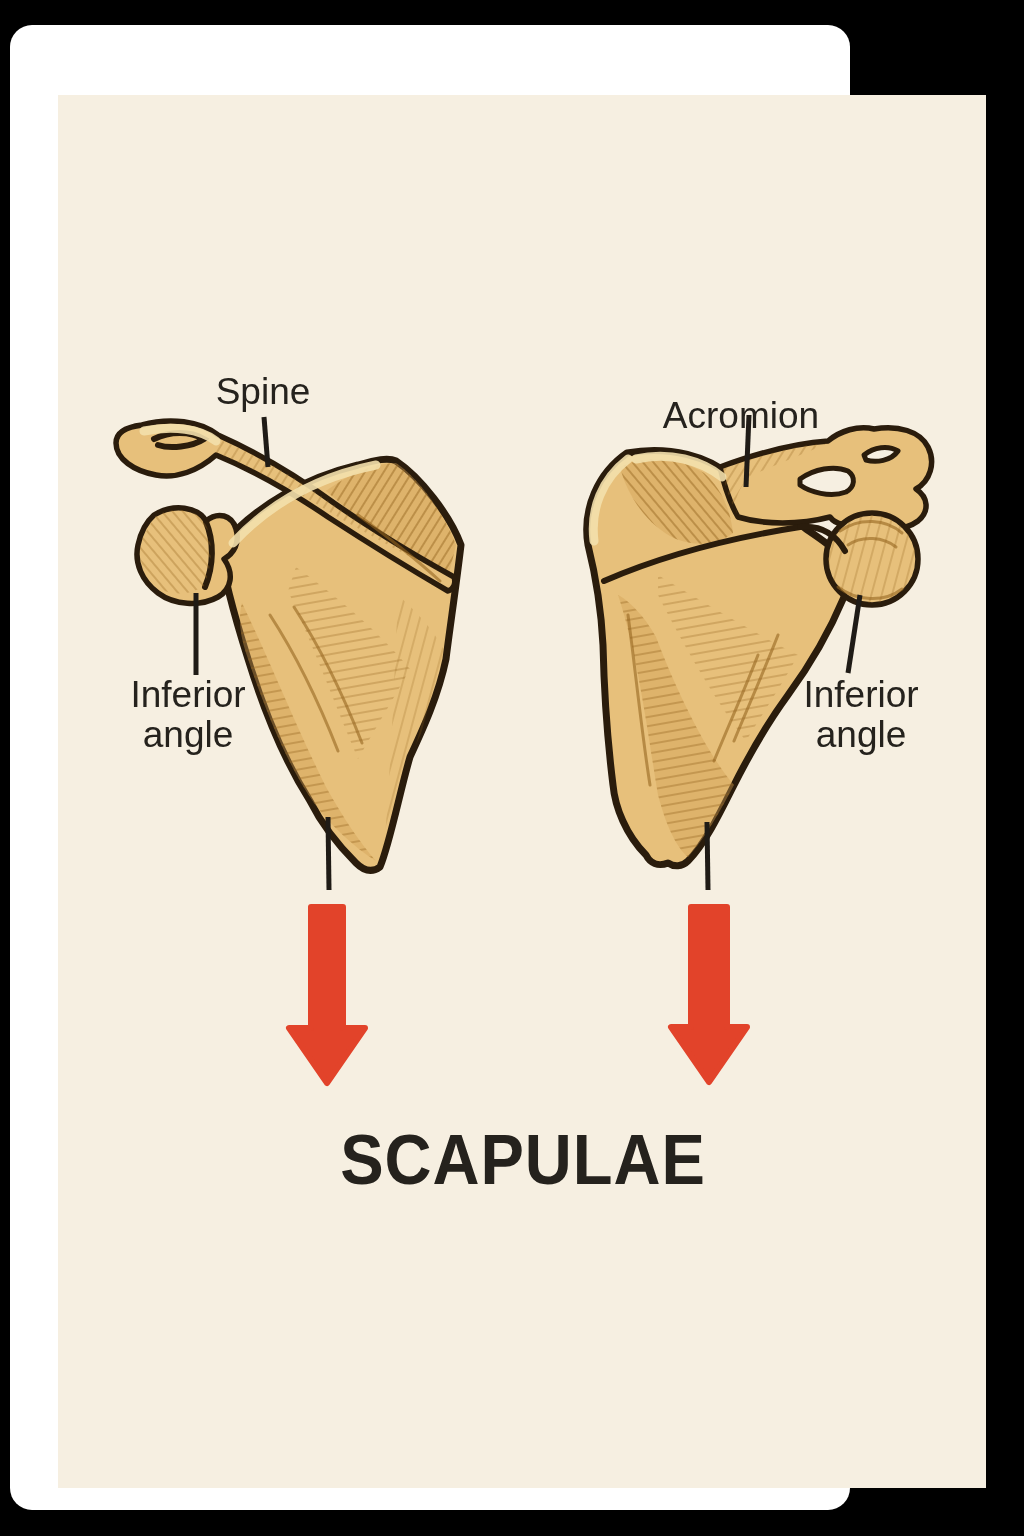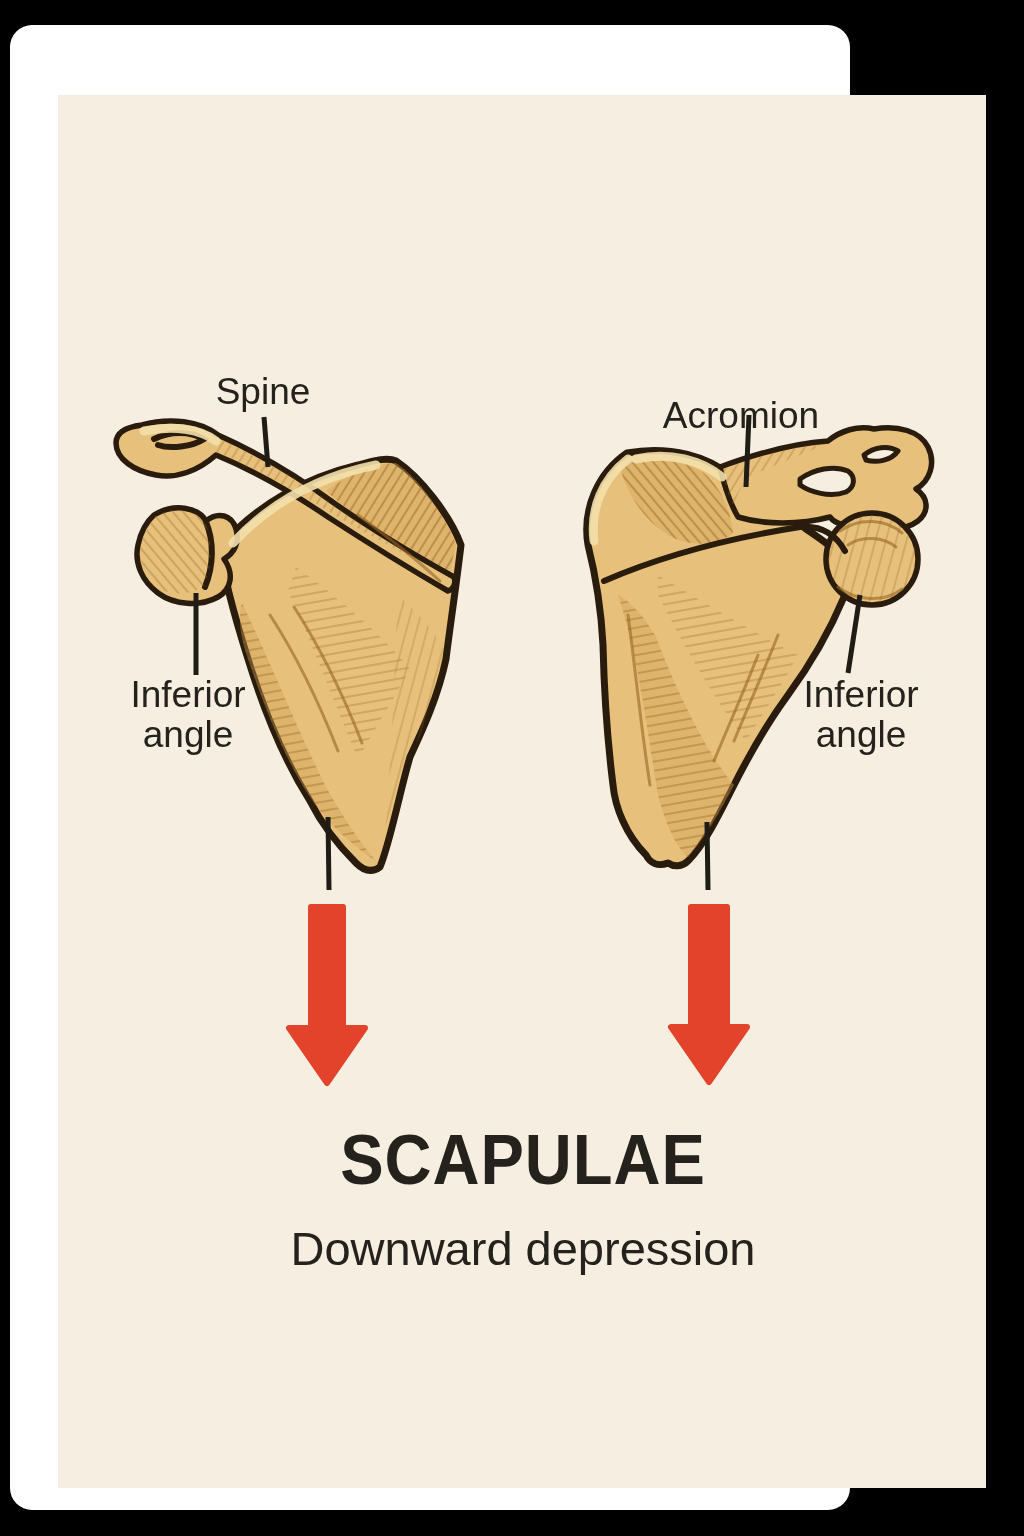--- a/index.html
+++ b/index.html
@@ -180,17 +180,16 @@
         <path class="arrow" d="M 253 812 L 285 812 L 285 933 L 307 933 L 269 988 L 231 933 L 253 933 Z"></path>
         <path class="arrow" d="M 633 812 L 669 812 L 669 932 L 689 932 L 651 987 L 613 932 L 633 932 Z"></path>
       </svg>
 
       <div class="label" style="left:205px;top:297px;">Spine</div>
       <div class="label" style="left:683px;top:297px;margin-top:24px;">Acromion</div>
       <div class="label wrap" style="left:130px;top:620px;">Inferior angle</div>
       <div class="label wrap" style="left:803px;top:620px;">Inferior angle</div>
 
       <div class="title" style="left:465px;top:1065px;">SCAPULAE</div>
-      <div class="subtitle" style="left:465px;top:1153px;">Downward depression</div>
 
     </div>
   </div>
 </div>
 
 </body></html>

